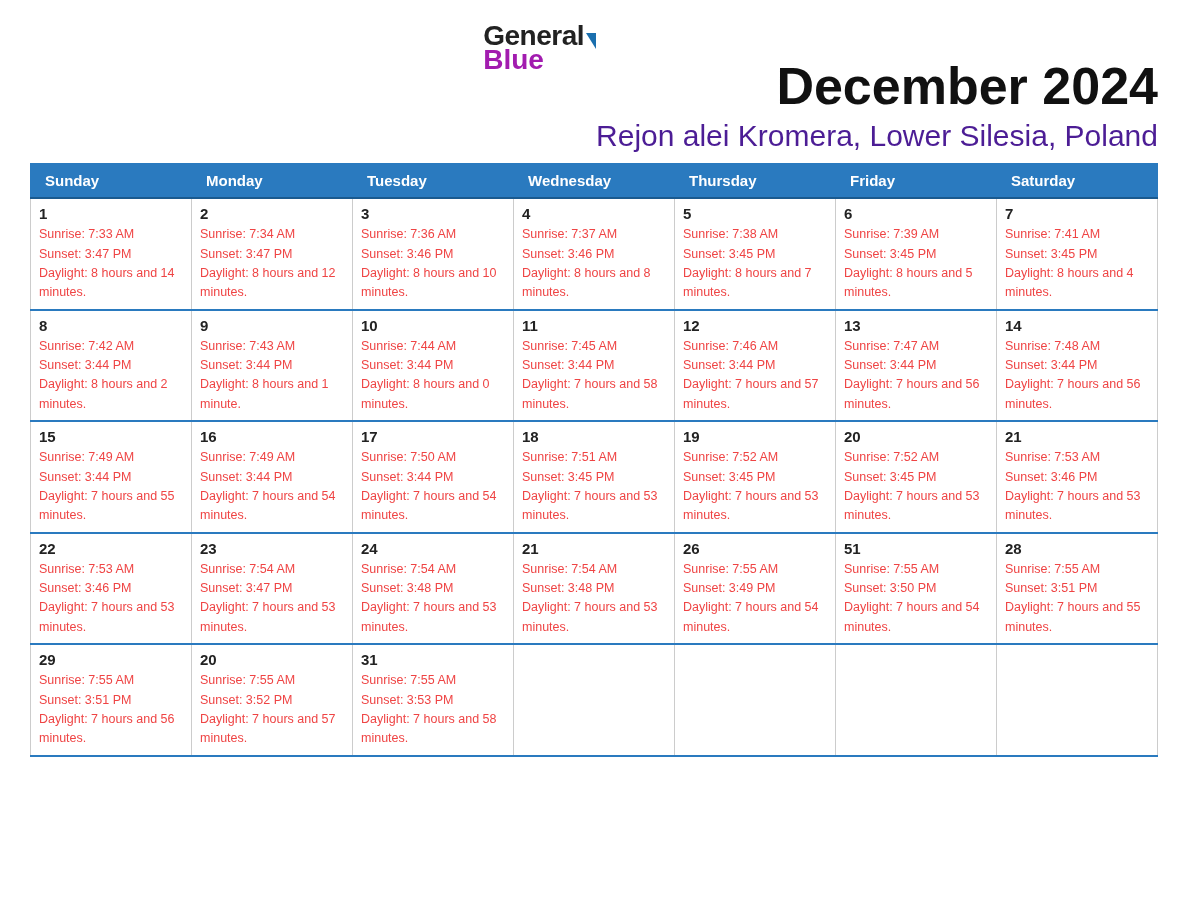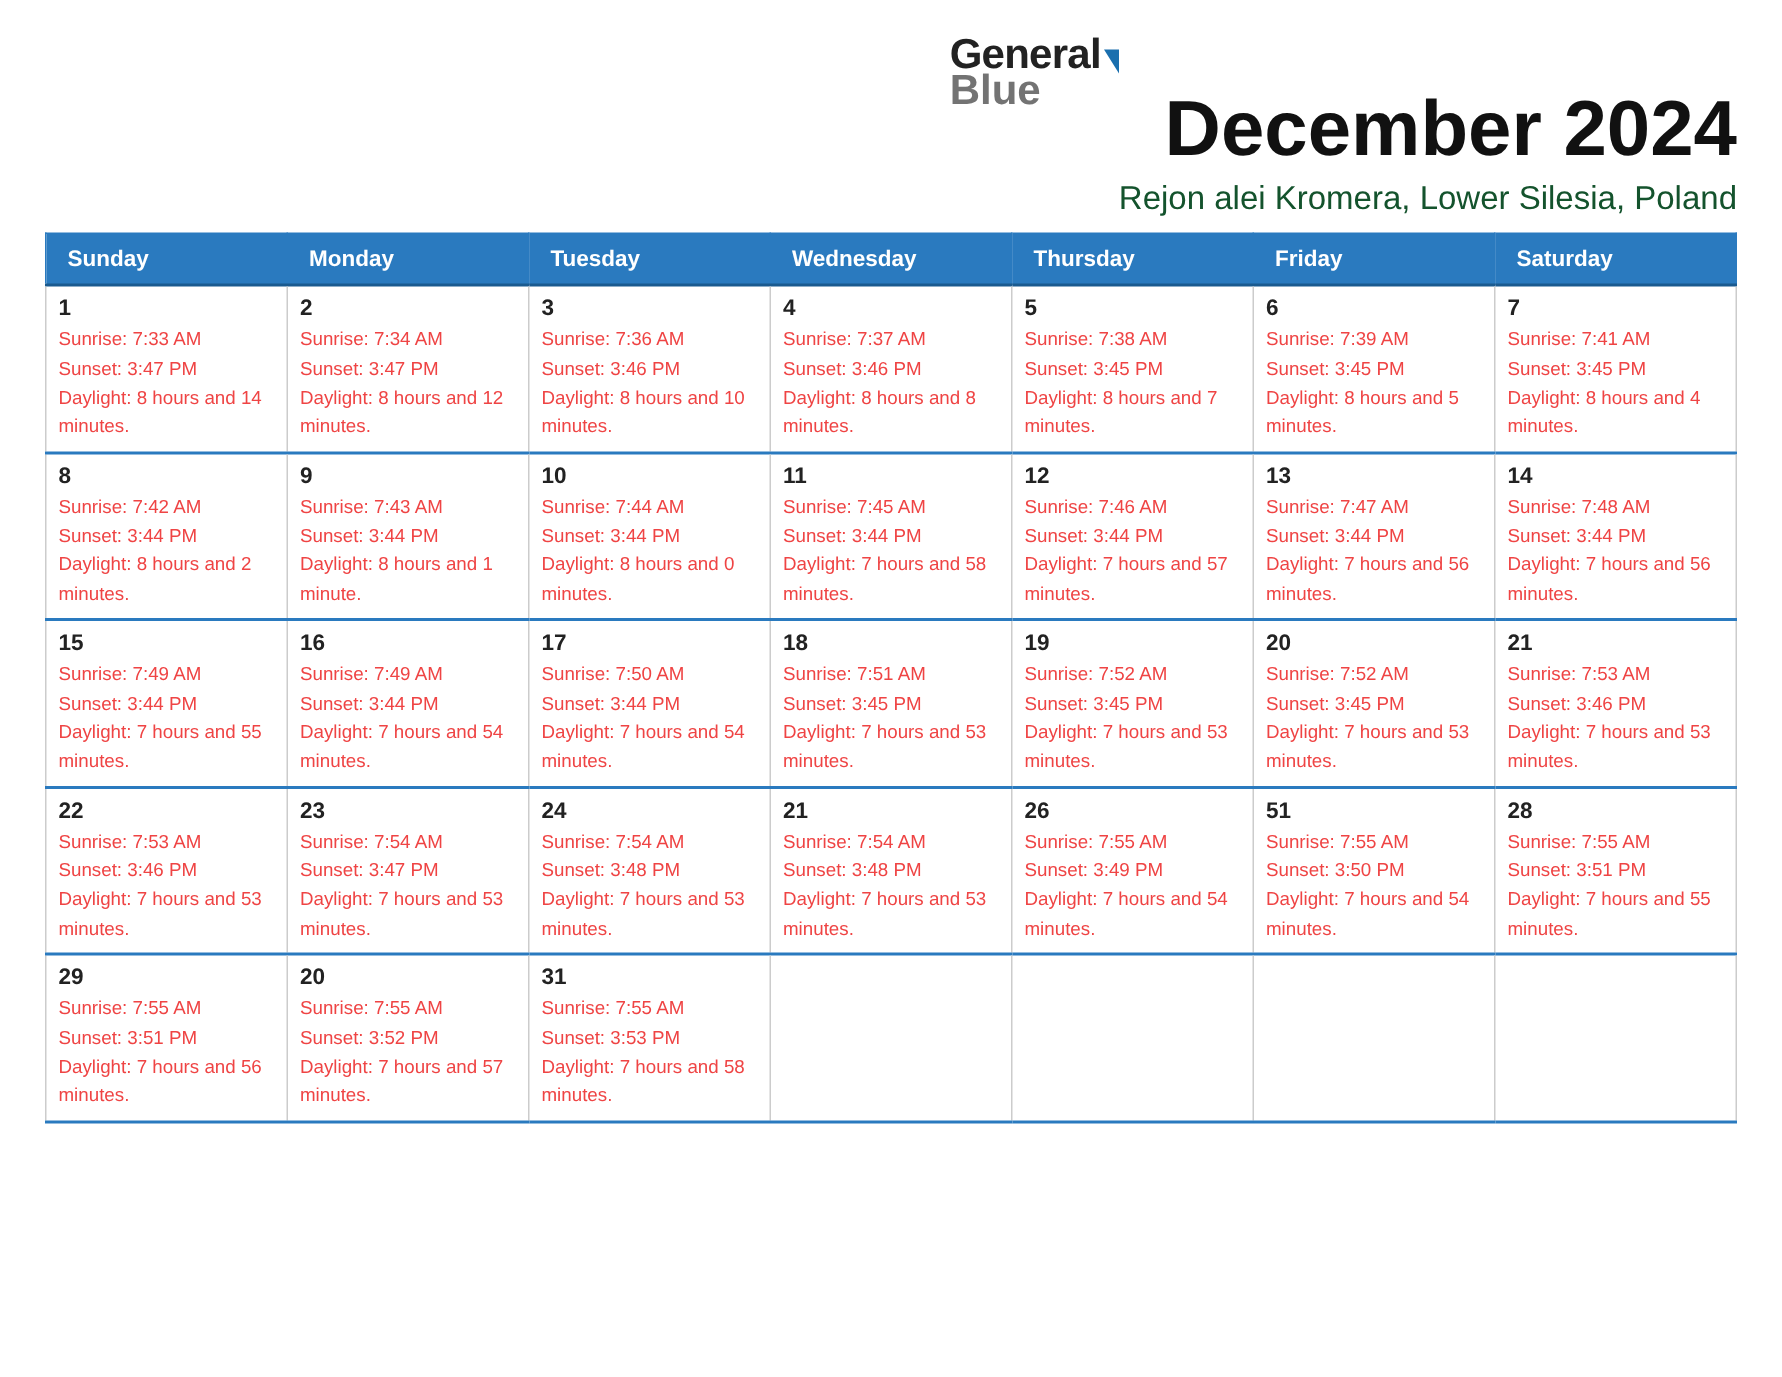--- a/index.html
+++ b/index.html
@@ -23,21 +23,21 @@
     }
     .logo-general {
       font-size: 28px;
       font-weight: bold;
       color: #222;
       letter-spacing: -0.5px;
     }
     .logo-blue {
       font-size: 28px;
       font-weight: bold;
-      color: #737373;
+      color: #a21caf;
       margin-top: -8px;
     }
     .logo-triangle {
       display: inline-block;
       width: 0;
       height: 0;
       border-left: 10px solid transparent;
       border-right: 0px solid transparent;
       border-top: 16px solid #1a6fae;
       margin-left: 2px;
@@ -47,22 +47,22 @@
       text-align: right;
       margin-top: 38px;
     }
     .month-title {
       font-size: 52px;
       font-weight: bold;
       color: #111;
       line-height: 1.1;
     }
     .subtitle {
-      font-size: 22px;
-      color: #14532d;
+      font-size: 30px;
+      color: #4c1d95;
       margin-top: 4px;
     }
     .calendar-table {
       width: 100%;
       border-collapse: collapse;
       margin-top: 10px;
     }
     .calendar-table th {
       background-color: #2a7abf;
       color: #fff;

